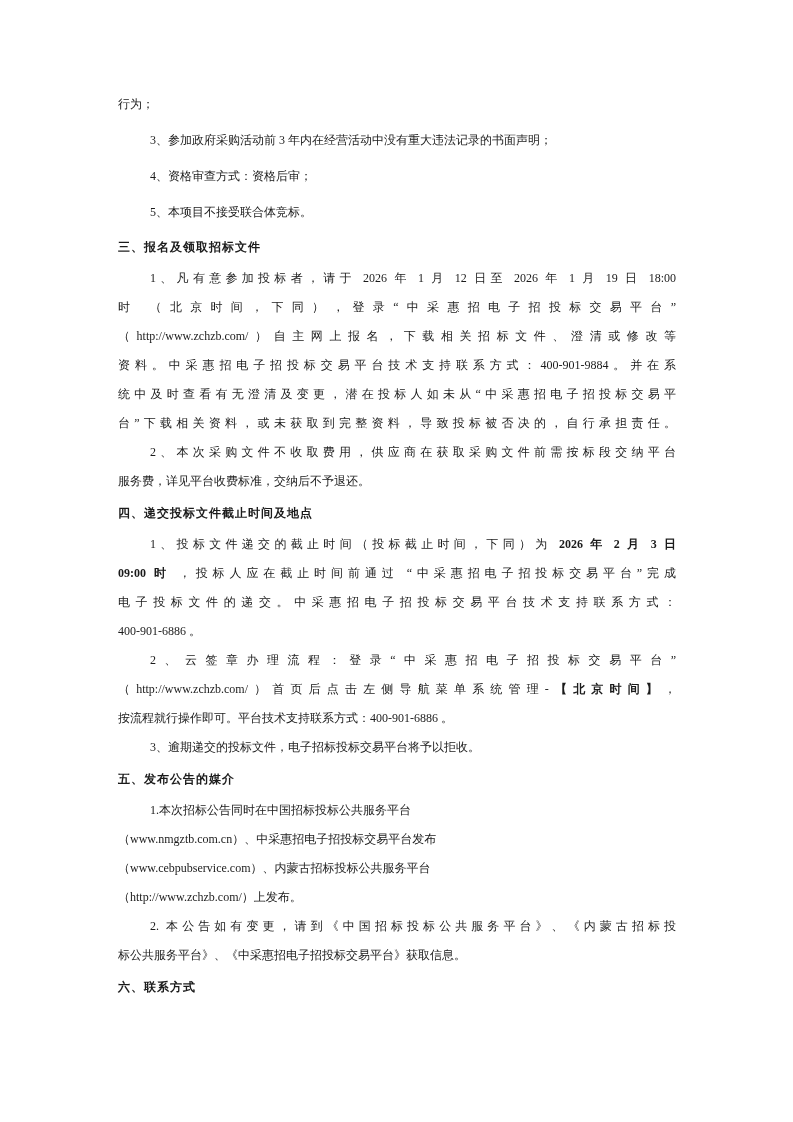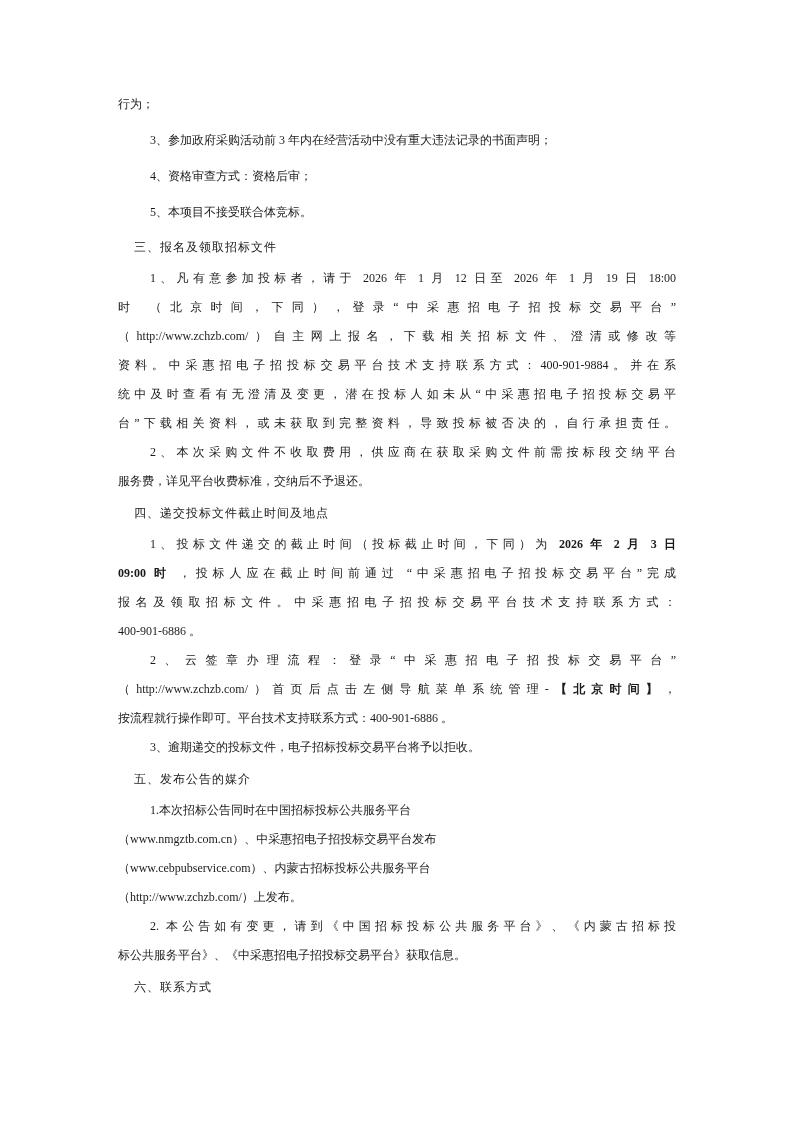--- a/index.html
+++ b/index.html
@@ -26,22 +26,22 @@
     line-height: 29px;
     text-align: left;
     word-break: break-all;
     overflow-wrap: break-word;
   }
   .line.spaced {
     line-height: 36px;
   }
   .line.heading {
     line-height: 30px;
-    font-weight: normal;
-    margin: 2px 16px;
+    font-weight: bold;
+    margin: 2px 0;
     letter-spacing: 1px;
   }
   .line.indent {
     text-indent: 32px;
   }
   .line.stretch {
     text-align: justify;
     text-align-last: justify;
     text-justify: inter-character;
   }
@@ -63,21 +63,21 @@
       <div class="line stretch"><span>时 （北京时间，下同），登录“中采惠招电子招投标交易平台”</span></div>
       <div class="line stretch"><span>（http://www.zchzb.com/）自主网上报名，下载相关招标文件、澄清或修改等</span></div>
       <div class="line stretch"><span>资料。中采惠招电子招投标交易平台技术支持联系方式：400-901-9884。并在系</span></div>
       <div class="line stretch"><span>统中及时查看有无澄清及变更，潜在投标人如未从“中采惠招电子招投标交易平</span></div>
       <div class="line stretch"><span>台”下载相关资料，或未获取到完整资料，导致投标被否决的，自行承担责任。</span></div>
       <div class="line indent stretch"><span>2、本次采购文件不收取费用，供应商在获取采购文件前需按标段交纳平台</span></div>
       <div class="line"><span>服务费，详见平台收费标准，交纳后不予退还。</span></div>
       <div class="line heading"><span>四、递交投标文件截止时间及地点</span></div>
       <div class="line indent stretch"><span>1、投标文件递交的截止时间（投标截止时间，下同）为 </span><span class="b">2026 年 2 月 3 日</span></div>
       <div class="line stretch"><span class="b">09:00 时</span><span> ，投标人应在截止时间前通过 “中采惠招电子招投标交易平台”完成</span></div>
-      <div class="line stretch"><span>报名及领取招标文件。中采惠招电子招投标交易平台技术支持联系方式：</span></div>
+      <div class="line stretch"><span>电子投标文件的递交。中采惠招电子招投标交易平台技术支持联系方式：</span></div>
       <div class="line"><span>400-901-6886 。</span></div>
       <div class="line indent stretch"><span>2、云签章办理流程：登录“中采惠招电子招投标交易平台”</span></div>
       <div class="line stretch"><span>（http://www.zchzb.com/）首页后点击左侧导航菜单系统管理-</span><span class="b">【北京时间】</span><span>，</span></div>
       <div class="line"><span>按流程就行操作即可。平台技术支持联系方式：400-901-6886 。</span></div>
       <div class="line indent"><span>3、逾期递交的投标文件，电子招标投标交易平台将予以拒收。</span></div>
       <div class="line heading"><span>五、发布公告的媒介</span></div>
       <div class="line indent"><span>1.本次招标公告同时在中国招标投标公共服务平台</span></div>
       <div class="line"><span>（www.nmgztb.com.cn）、中采惠招电子招投标交易平台发布</span></div>
       <div class="line"><span>（www.cebpubservice.com）、内蒙古招标投标公共服务平台</span></div>
       <div class="line"><span>（http://www.zchzb.com/）上发布。</span></div>

